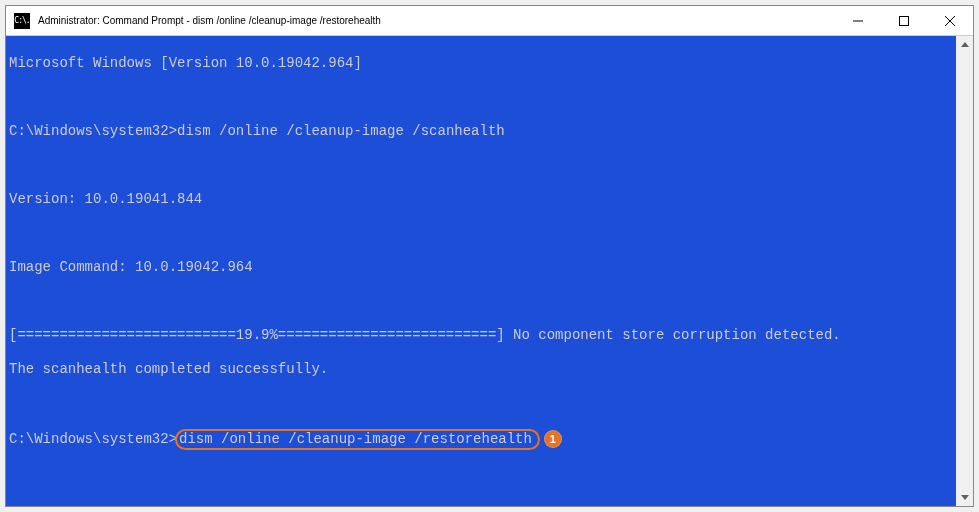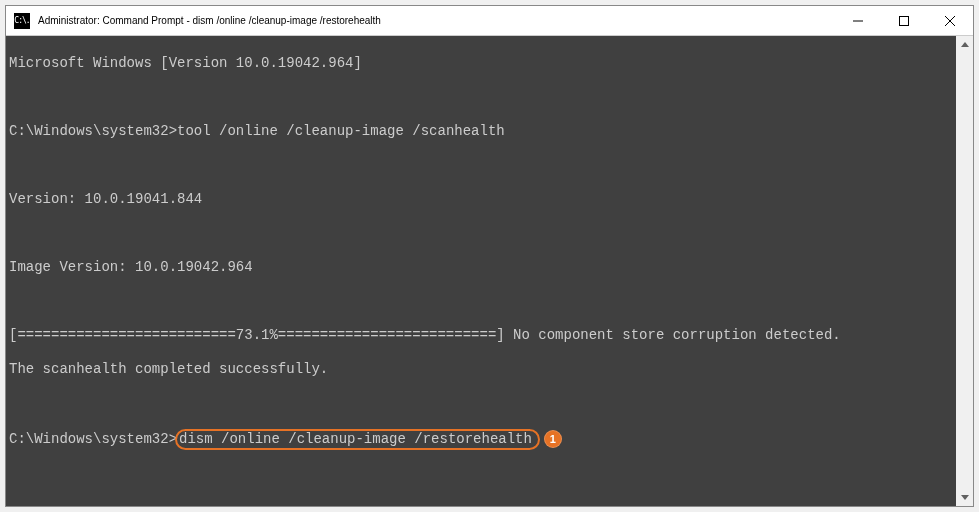--- a/index.html
+++ b/index.html
@@ -60,21 +60,21 @@
     width: 46px;
     height: 100%;
     display: flex;
     align-items: center;
     justify-content: center;
     color: #000;
   }
   .winbtn svg { display: block; }
   .terminal {
     flex: 1;
-    background: #404040;
+    background: #1d4ed8;
     color: #cccccc;
     font-family: Consolas, "Courier New", monospace;
     font-size: 14px;
     line-height: 17px;
     padding: 2px 2px 2px 3px;
     white-space: pre;
     overflow: hidden;
     position: relative;
   }
   .scrolltrack {
@@ -148,27 +148,27 @@
             <line x1="0" y1="0" x2="10" y2="10" stroke="#000" stroke-width="1"></line>
             <line x1="10" y1="0" x2="0" y2="10" stroke="#000" stroke-width="1"></line>
           </svg>
       </div>
     </div>
   </div>
 
   <div class="terminal">
 <div class="line">Microsoft Windows [Version 10.0.19042.964]</div>
 <div class="line"></div>
-<div class="line"><span>C:\Windows\system32&gt;</span><span>tool /online /cleanup-image /scanhealth</span></div>
+<div class="line"><span>C:\Windows\system32&gt;</span><span>dism /online /cleanup-image /scanhealth</span></div>
 <div class="line"></div>
 <div class="line">Version: 10.0.19041.844</div>
 <div class="line"></div>
-<div class="line">Image Version: 10.0.19042.964</div>
+<div class="line">Image Command: 10.0.19042.964</div>
 <div class="line"></div>
-<div class="line">[==========================73.1%==========================] No component store corruption detected.</div>
+<div class="line">[==========================19.9%==========================] No component store corruption detected.</div>
 <div class="line">The scanhealth completed successfully.</div>
 <div class="line"></div>
 <div class="line cmdline"><span>C:\Windows\system32&gt;</span><span class="highlighted-cmd">dism /online /cleanup-image /restorehealth</span><span class="badge">1</span></div>
 
 
 
 
 
 
 

